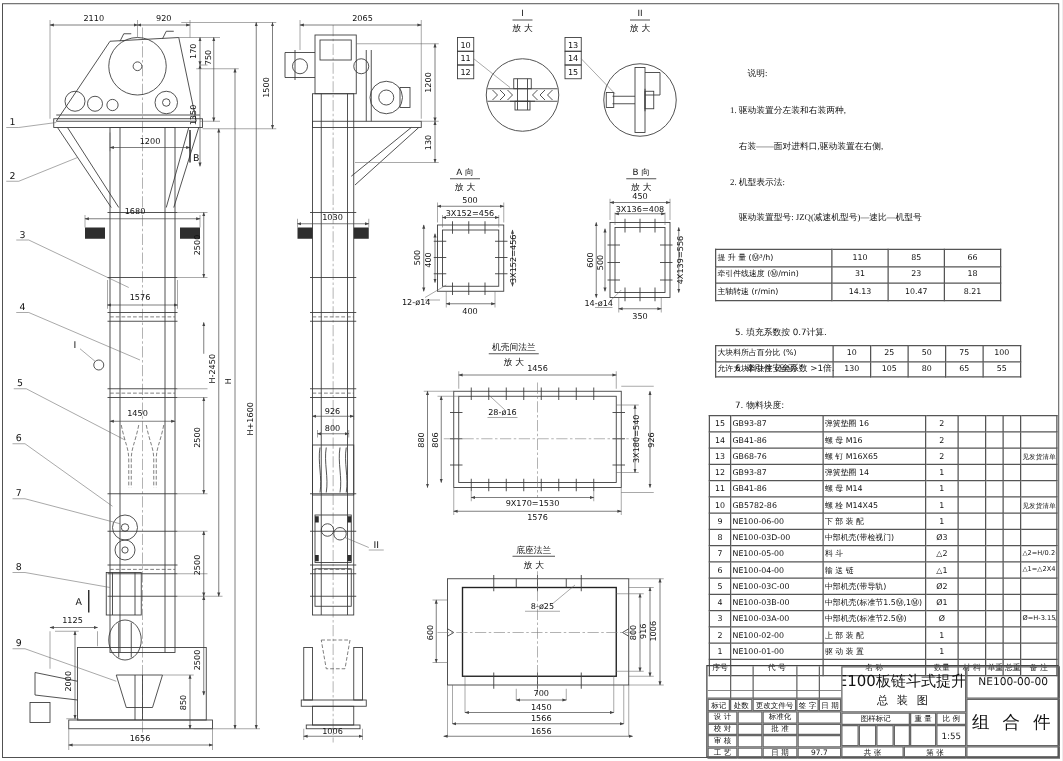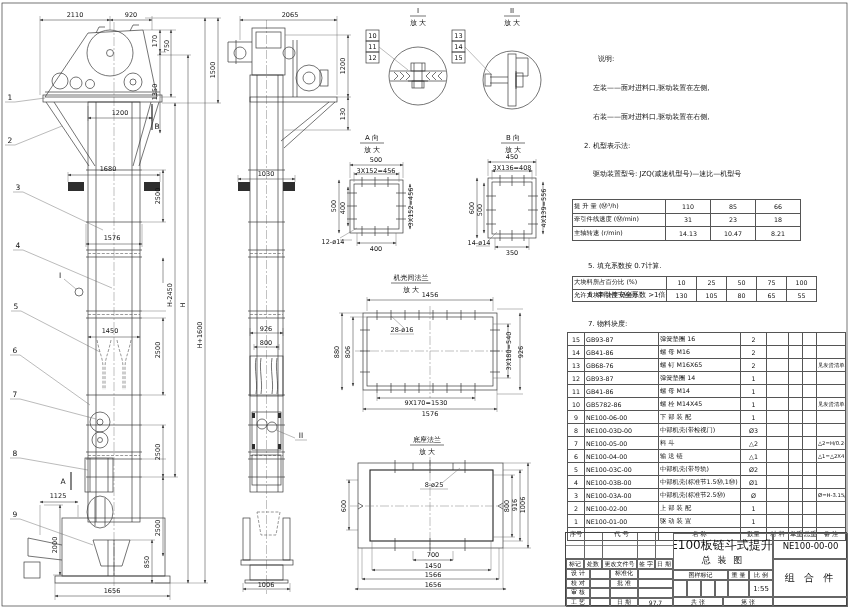--- a/index.html
+++ b/index.html
@@ -342,23 +342,23 @@
   <text class="dt" x="509" y="506" transform="rotate(-90 509 506)">800</text>
   <text class="dt" x="517" y="505" transform="rotate(-90 517 505)">916</text>
   <text class="dt" x="525" y="505" transform="rotate(-90 525 505)">1006</text>
   <text class="dt" x="433" y="557">700</text>
   <text class="dt" x="433" y="568">1450</text>
   <text class="dt" x="433" y="577">1566</text>
   <text class="dt" x="433" y="587">1656</text>
 </g>
 </svg>
 
-<div id="notes" class="panel" style="left:584px;top:36px;width:262px;">
+<div id="notes" class="panel" style="left:584px;top:36px;width:262px;font-family:Liberation Serif, serif;">
   <div style="padding-left:14px;">说明:</div>
-  <div>    左装——面对进料口,驱动装置在左侧,</div>
+  <div>1. 驱动装置分左装和右装两种,</div>
   <div>    右装——面对进料口,驱动装置在右侧,</div>
   <div>2. 机型表示法:</div>
   <div>    驱动装置型号: JZQ(减速机型号)—速比—机型号</div>
 </div>
 
 
 <table class="panel captbl" style="left:572px;top:199px;width:228px;">
   <colgroup>
         <col style="width:93px">
         <col style="width:45px">
@@ -641,17 +641,17 @@
   <div class="cell" style="left:107px;top:47px;width:14px;height:17px;"></div>
   <div class="cell" style="left:121px;top:47px;width:14px;height:17px;"></div>
   <div class="cell" style="left:135px;top:47px;width:14px;height:17px;"></div>
   <div class="cell" style="left:149px;top:47px;width:13px;height:17px;"></div>
   <div class="cell" style="left:162px;top:47px;width:21px;height:17px;"></div>
   <div class="cell" style="left:183px;top:47px;width:24px;height:17px;font-size:7px;">1:55</div>
   <div class="cell" style="left:107px;top:64px;width:50px;height:10px;">共  张</div>
   <div class="cell" style="left:157px;top:64px;width:50px;height:10px;">第  张</div>
 
   <div class="cell" style="left:207px;top:0;width:75px;height:26px;font-size:8.5px;">NE100-00-00</div>
-  <div class="cell" style="left:207px;top:26px;width:75px;height:38px;font-size:10px;letter-spacing:3px;">组 合 件</div>
+  <div class="cell" style="left:207px;top:26px;width:75px;height:38px;font-size:14px;letter-spacing:3px;">组 合 件</div>
   <div class="cell" style="left:207px;top:64px;width:75px;height:10px;"></div>
 </div>
 
 </div>
 
 </body></html>

